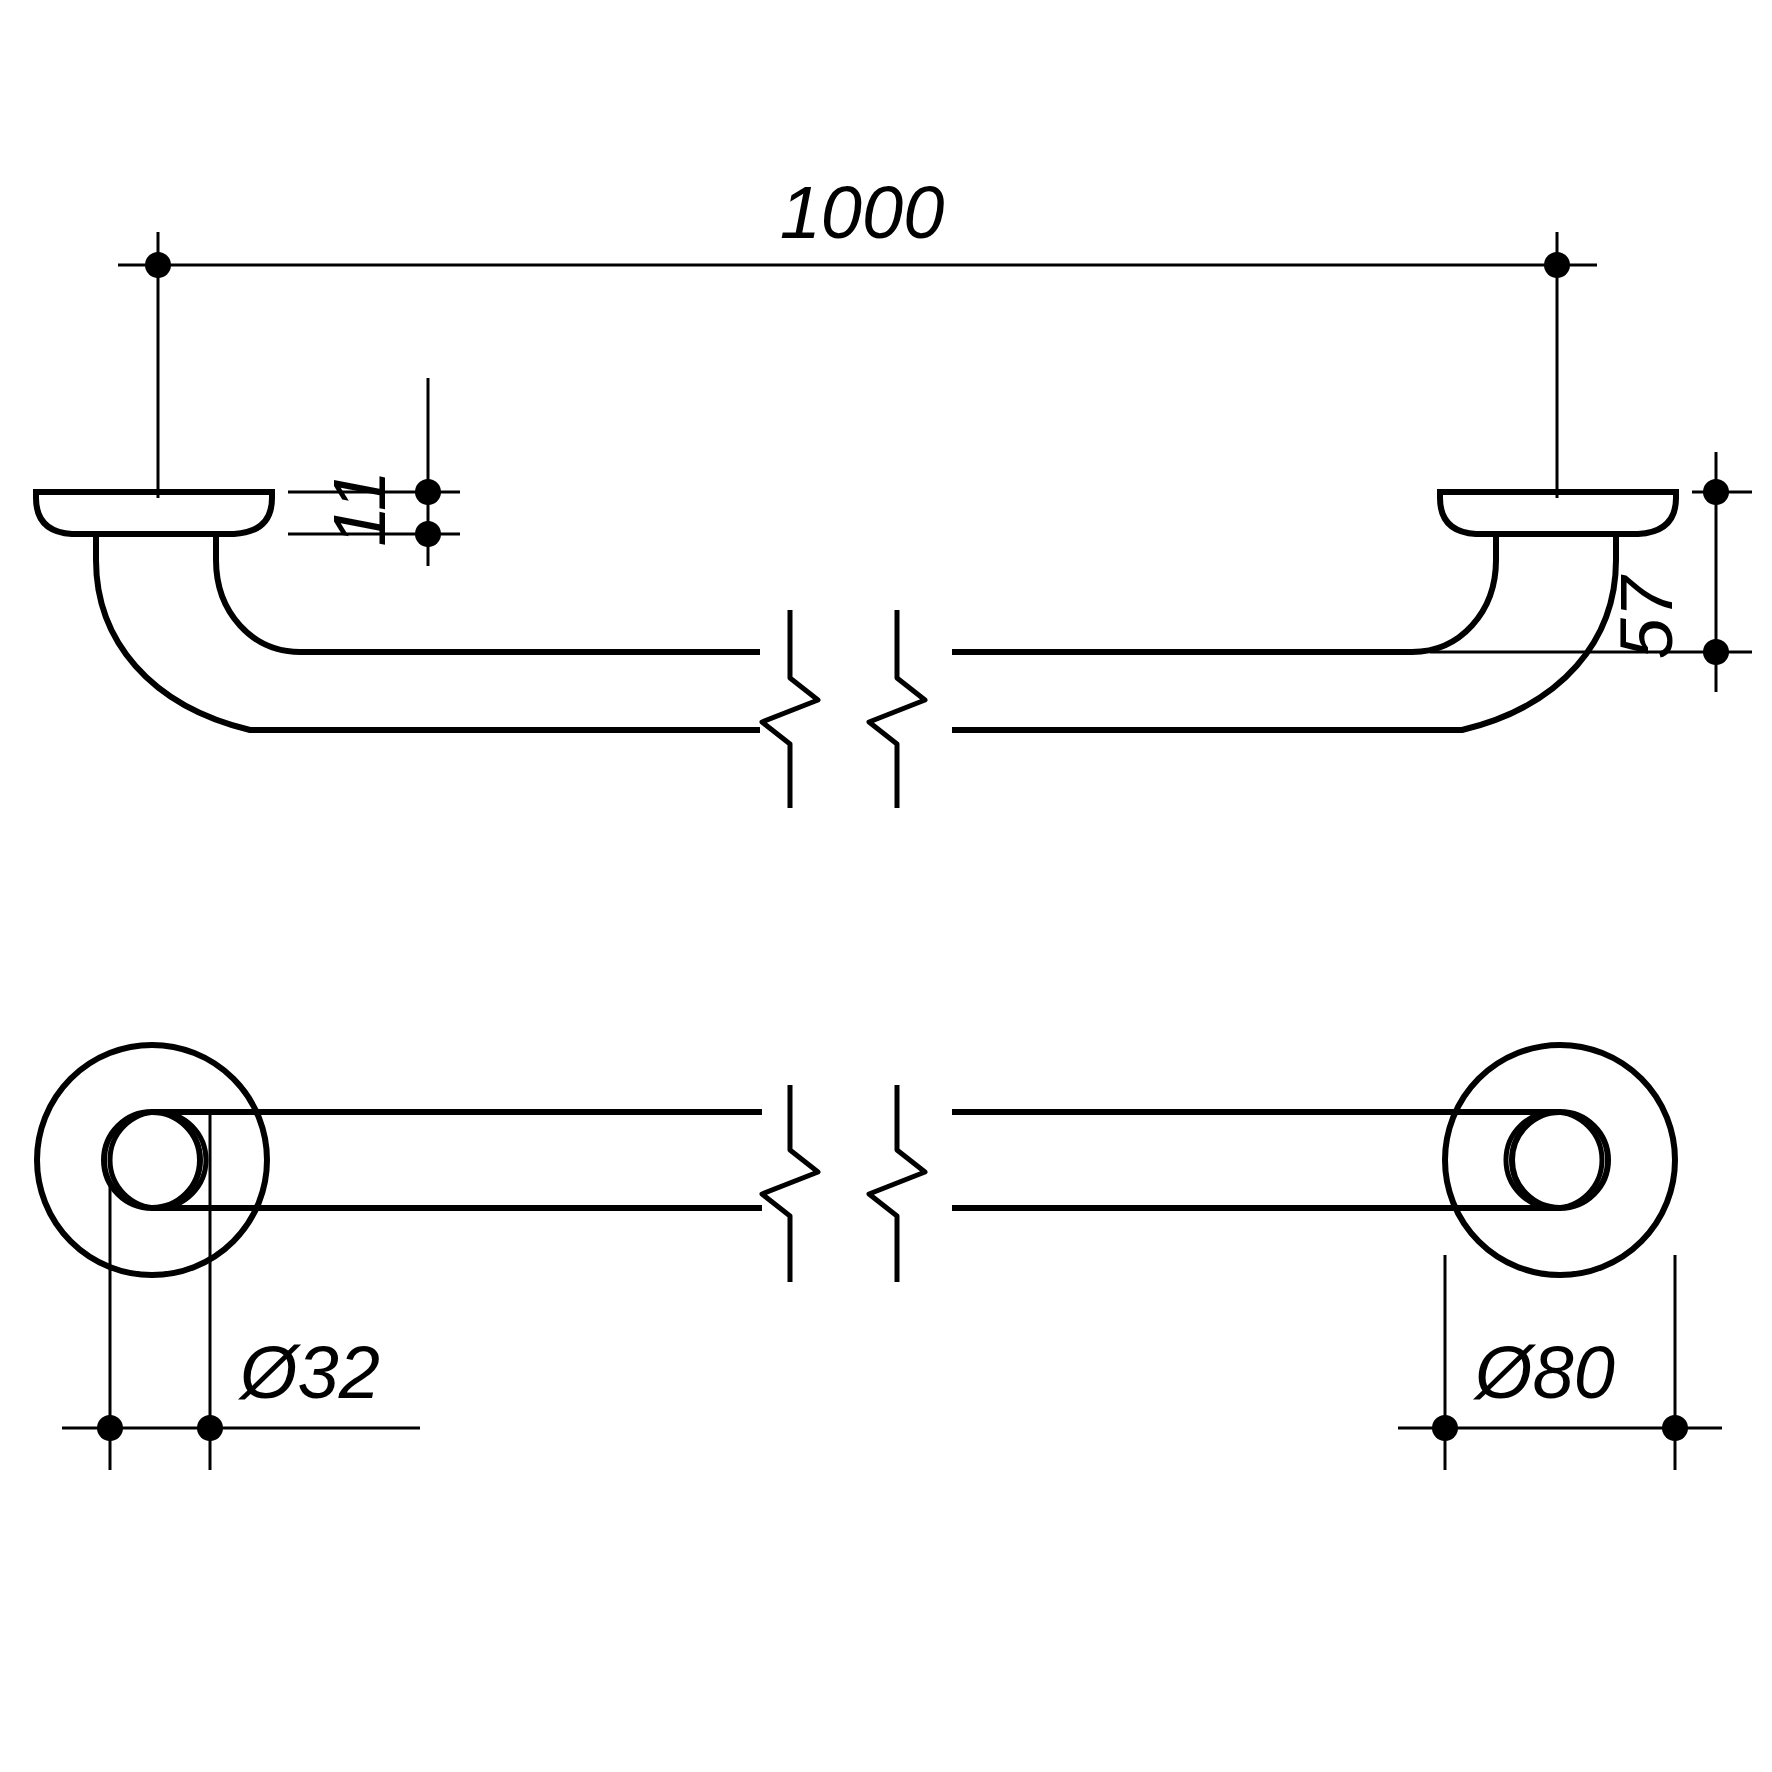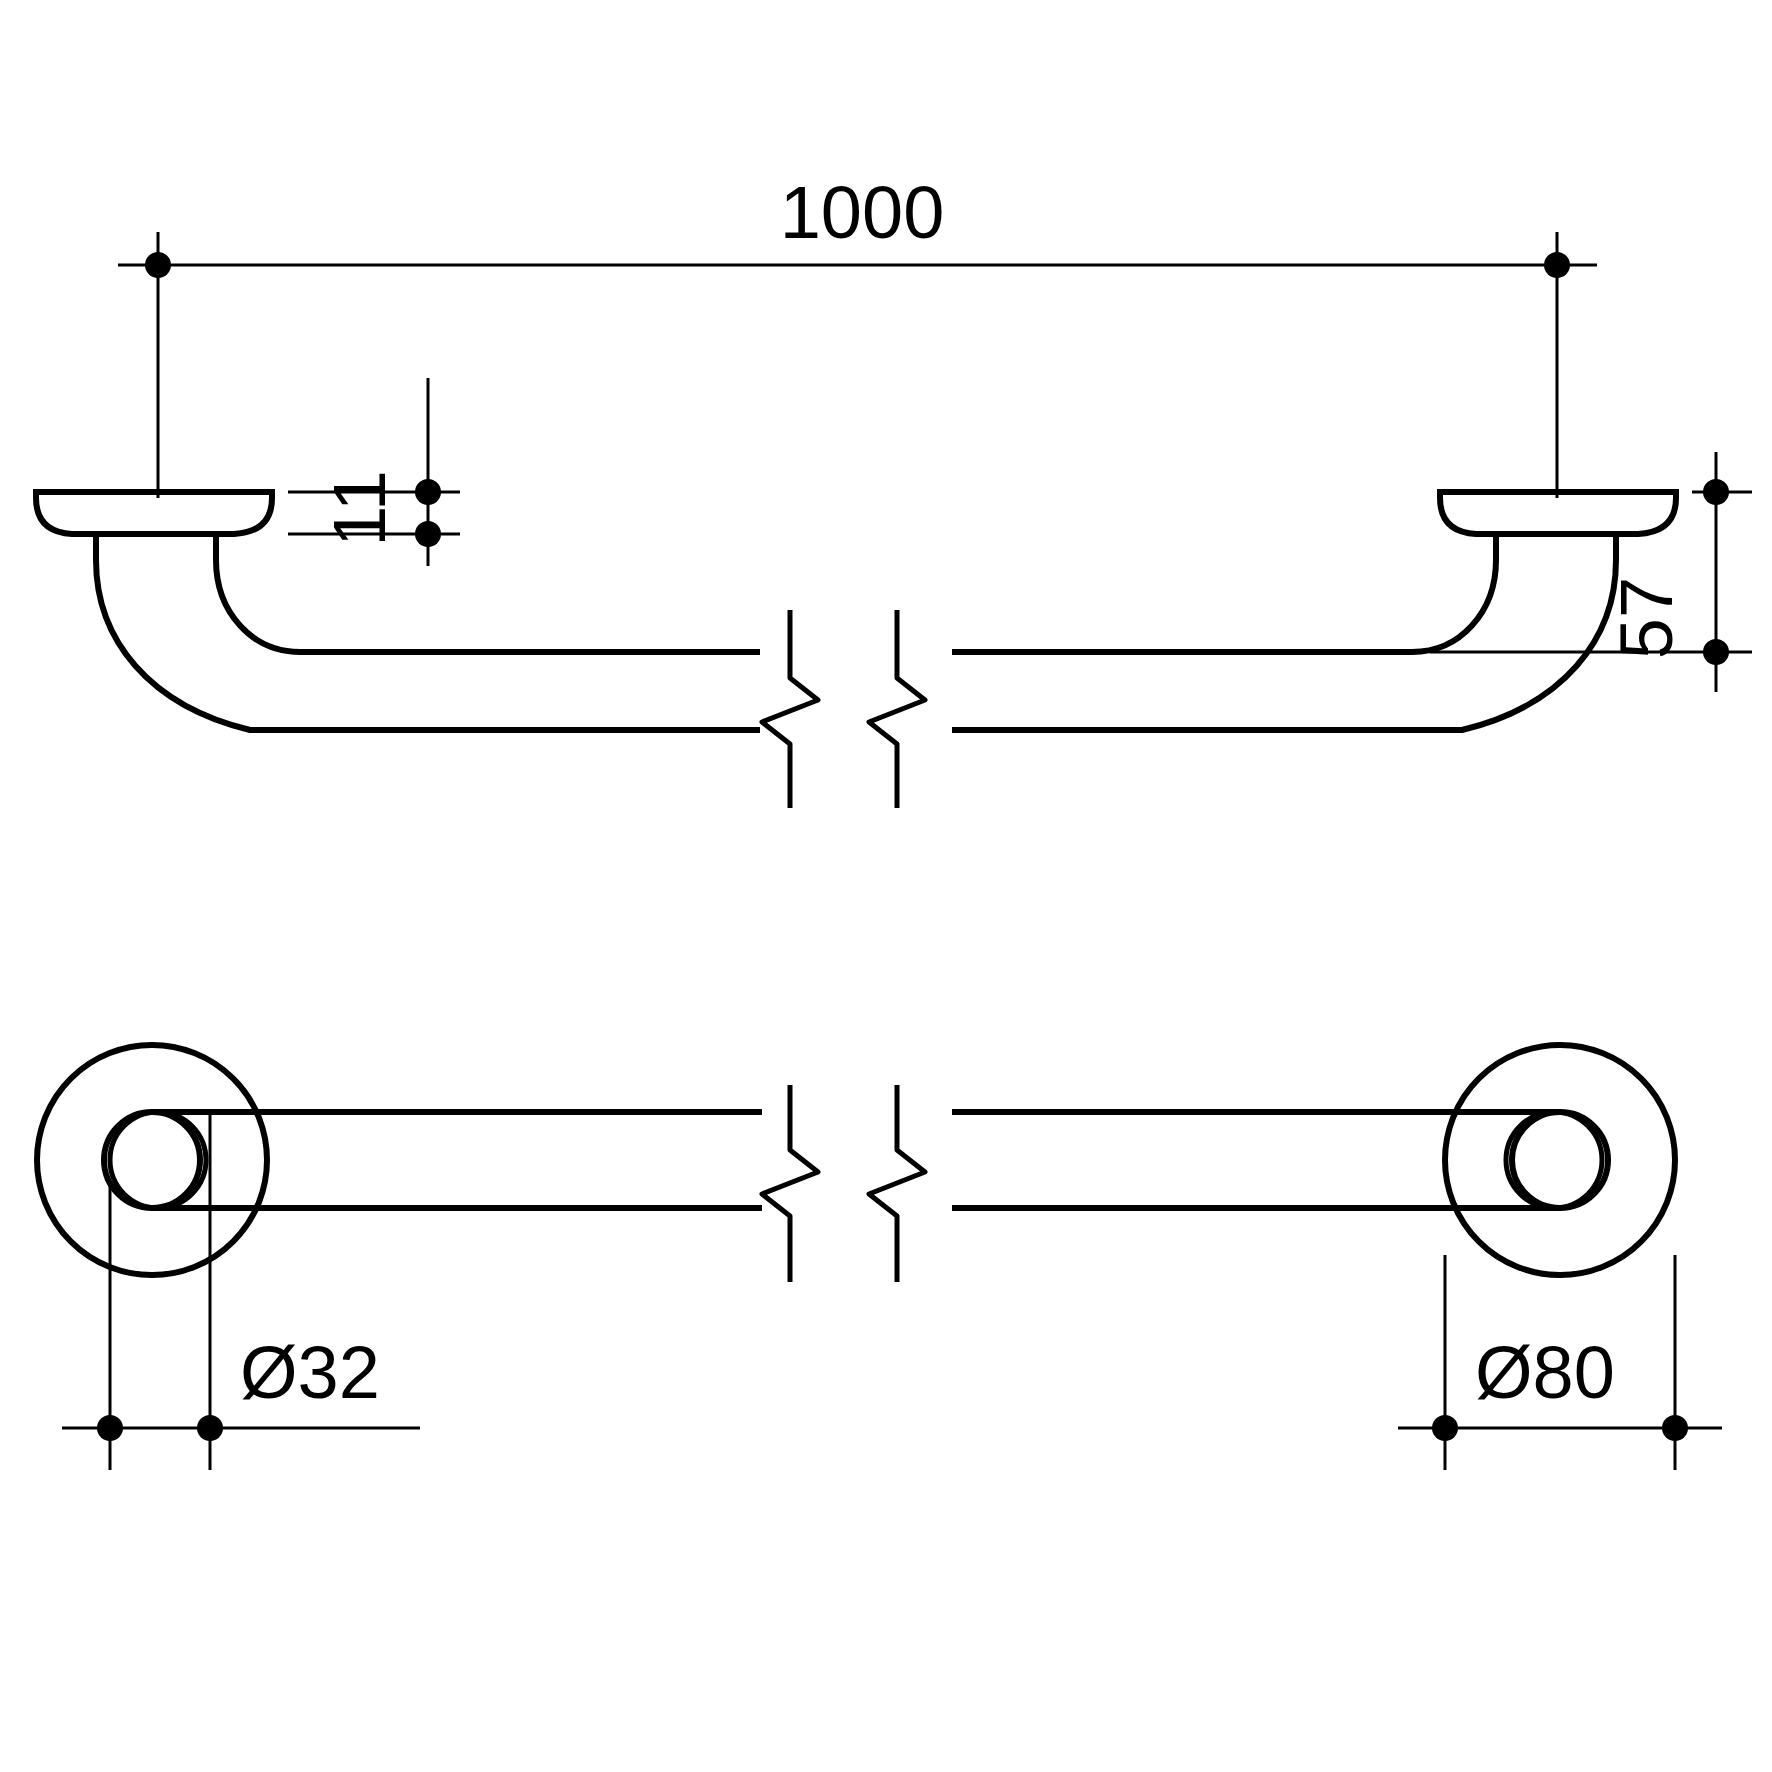--- a/index.html
+++ b/index.html
@@ -10,20 +10,21 @@
   }
   body {
     font-family: "Liberation Sans", sans-serif;
   }
   #drawing-root {
     position: relative;
     width: 1772px;
     height: 1772px;
     background: #ffffff;
     overflow: hidden;
+    font-style: italic;
   }
   svg#tech-drawing {
     display: block;
     width: 1772px;
     height: 1772px;
   }
   .obj-line {
     fill: none;
     stroke: #000000;
     stroke-width: 6;

